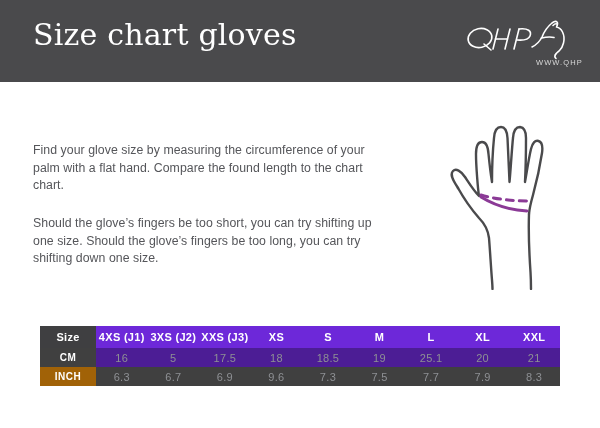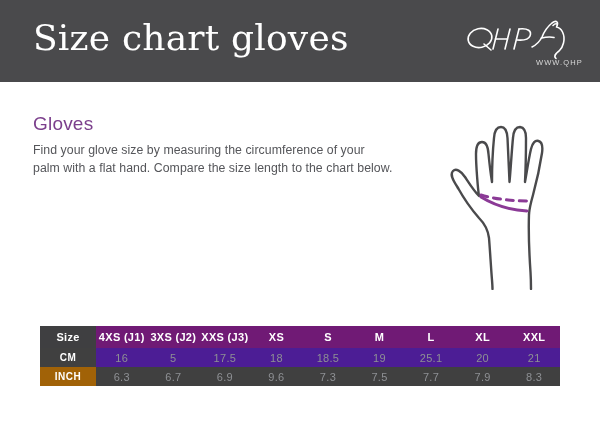--- a/index.html
+++ b/index.html
@@ -27,21 +27,21 @@
     top: 0;
     width: 600px;
     height: 82px;
     background: #4a4a4c;
   }
   .header-title {
     position: absolute;
     left: 33px;
     top: 20px;
     font-family: "DejaVu Serif", "Liberation Serif", serif;
-    font-size: 36px;
+    font-size: 30px;
     font-weight: 400;
     color: #ffffff;
     letter-spacing: 0.2px;
     line-height: 1;
     white-space: nowrap;
   }
 
   
   .logo {
     position: absolute;
@@ -99,21 +99,21 @@
   .size-table th,
   .size-table td {
     padding: 0;
     margin: 0;
     text-align: center;
     font-weight: 400;
   }
   .size-table col.c-label { width: 56px; }
 
   .hdr-row th {
-    background: #701a75;
+    background: #6d28d9;
     color: #ffffff;
     font-size: 11px;
     height: 22px;
     letter-spacing: 0.3px;
     font-weight: 700;
   }
   .hdr-row th.corner {
     background: #3f3f41;
   }
 
@@ -165,22 +165,22 @@
                    C96 36 94.5 37 93.5 38.5"></path>
           <path d="M93.5 38.5 C92.5 40 92.8 41.5 94 42.5"></path>
           <path d="M91 9.5 C92.5 8 94 7.5 95 8"></path>
           <path d="M79.5 22 C84 21 88 20.5 92 21.5"></path>
         </g>
         <text x="74" y="49" font-family="Liberation Sans, sans-serif" font-size="7.5" letter-spacing="1.1" fill="#d8d8d8">WWW.QHP.NL</text>
       </svg>
     </div>
   </div>
 
-  <div class="section-title">Gloves</div>
-  <div class="para para-1">Find your glove size by measuring the circumference of your palm with a flat hand. Compare the size length to the chart below.</div>
+  <div class="para para-1">Find your glove size by measuring the circumference of your palm with a flat hand. Compare the found length to the chart chart.</div>
+  <div class="para para-2">Should the glove’s fingers be too short, you can try shifting up one size. Should the glove’s fingers be too long, you can try shifting down one size.</div>
 
   <div class="hand">
     <svg width="150" height="190" viewBox="0 0 150 190" xmlns="http://www.w3.org/2000/svg">
       <g fill="none" stroke="#4a4a4c" stroke-width="2.4" stroke-linecap="round" stroke-linejoin="round">
 
         <path d="M26 88
                  C20 79 18 74 21 71
                  C24 68 29 71 33 77
                  C37 83 42 91 47 96
                  L47 96

